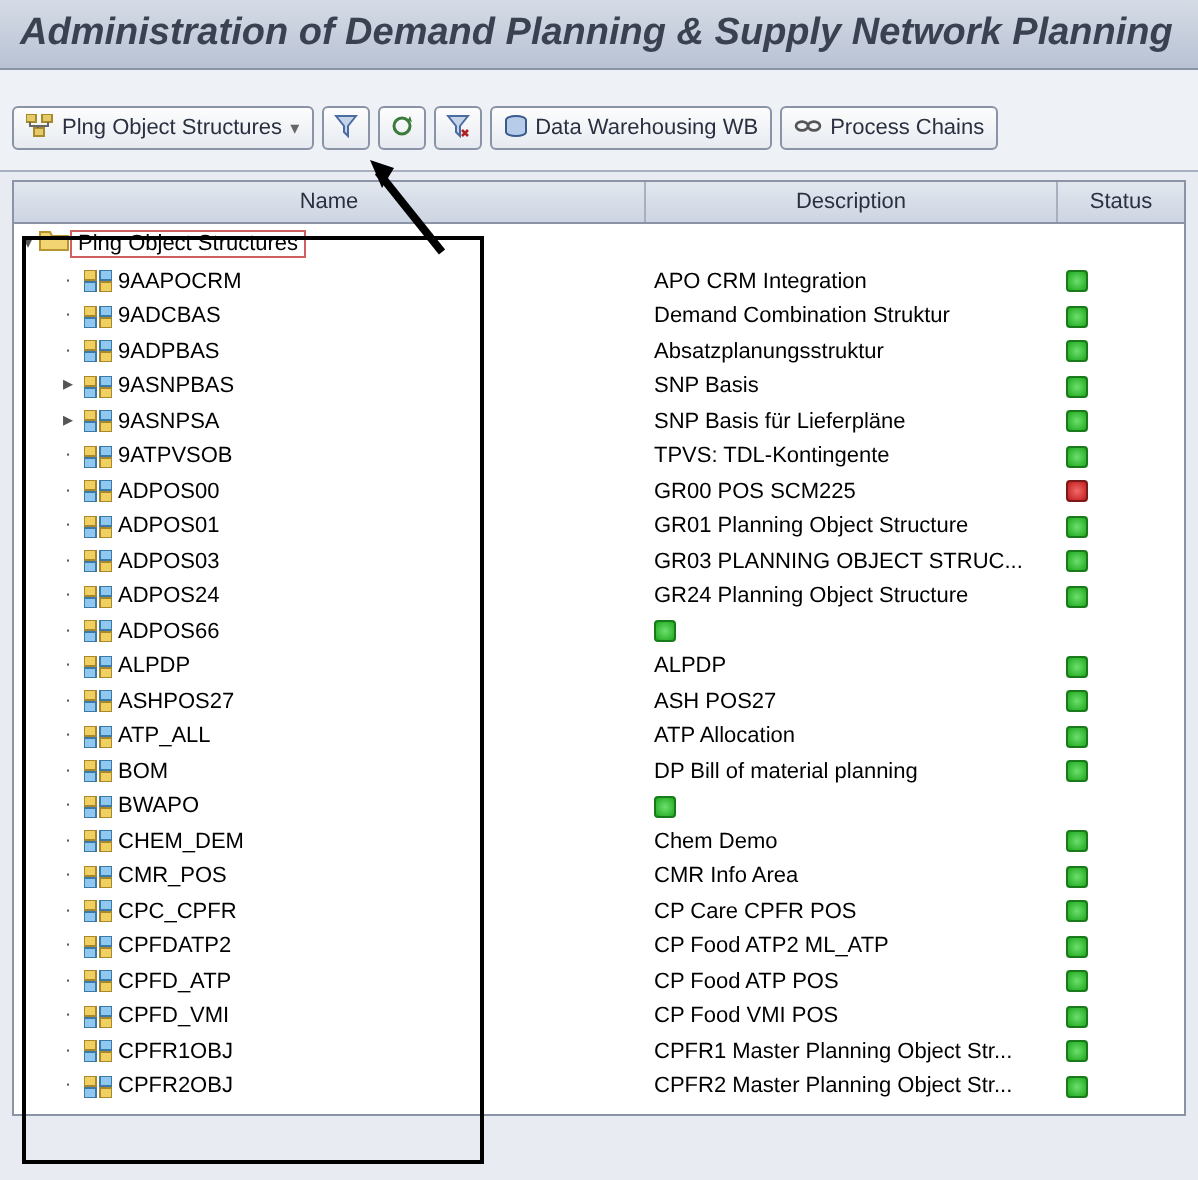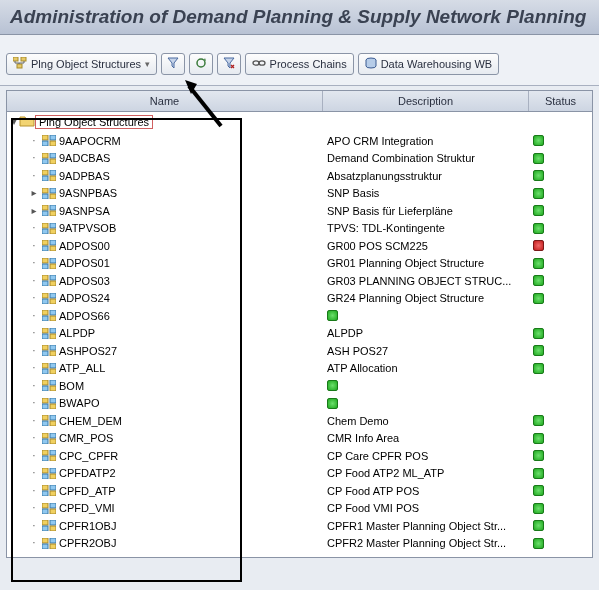--- a/index.html
+++ b/index.html
@@ -170,35 +170,35 @@
     <div class="btn icon-btn">
       <span>
         <svg width="12" height="12">
             <path d="M1 1 L11 1 L7 6 L7 11 L5 9 L5 6 Z" fill="#c6d4ea" stroke="#4a6aa0"></path>
             <path d="M8 8 L11 11 M11 8 L8 11" stroke="#b02020" stroke-width="1.3"></path>
           </svg>
       </span>
     </div>
     <div class="btn">
       <span>
+        <svg width="12" height="12">
+            <ellipse cx="6" cy="3" rx="5" ry="2" fill="#b6cce8" stroke="#3a5a90"></ellipse>
+            <path d="M1 3 V9 A5 2 0 0 0 11 9 V3" fill="#b6cce8" stroke="#3a5a90"></path>
+          </svg>
+      </span>
+      <span>Data Warehousing WB</span>
+    </div>
+    <div class="btn">
+      <span>
         <svg width="14" height="10">
             <ellipse cx="4" cy="5" rx="3" ry="2.2" fill="none" stroke="#555" stroke-width="1.3"></ellipse>
             <ellipse cx="10" cy="5" rx="3" ry="2.2" fill="none" stroke="#555" stroke-width="1.3"></ellipse>
           </svg>
       </span>
       <span>Process Chains</span>
-    </div>
-    <div class="btn">
-      <span>
-        <svg width="12" height="12">
-            <ellipse cx="6" cy="3" rx="5" ry="2" fill="#b6cce8" stroke="#3a5a90"></ellipse>
-            <path d="M1 3 V9 A5 2 0 0 0 11 9 V3" fill="#b6cce8" stroke="#3a5a90"></path>
-          </svg>
-      </span>
-      <span>Data Warehousing WB</span>
     </div>
   </div>
 </div>
 
 <div class="grid-wrap">
   <div class="grid-header">
     <div class="col-name">Name</div>
     <div class="col-desc">Description</div>
     <div class="col-status">Status</div>
   </div>
@@ -469,20 +469,21 @@
           <span class="det-icon">
             <svg width="14" height="11">
               <rect x="0" y="0" width="6" height="5" fill="#f0d060" stroke="#a8882a"></rect>
               <rect x="8" y="0" width="6" height="5" fill="#90c8f0" stroke="#3a7aa8"></rect>
               <rect x="0" y="6" width="6" height="5" fill="#90c8f0" stroke="#3a7aa8"></rect>
               <rect x="8" y="6" width="6" height="5" fill="#f0d060" stroke="#a8882a"></rect>
             </svg>
           </span>
           <span>BOM</span>
         </div>
+        <div class="desc-cell">DP Bill of material planning</div>
         <div class="status-cell">
           <span class="status-dot green"></span>
         </div>
       </div>
       <div class="row">
         <div class="name-cell">
           <span class="expander">·</span>
           <span class="det-icon">
             <svg width="14" height="11">
               <rect x="0" y="0" width="6" height="5" fill="#f0d060" stroke="#a8882a"></rect>

